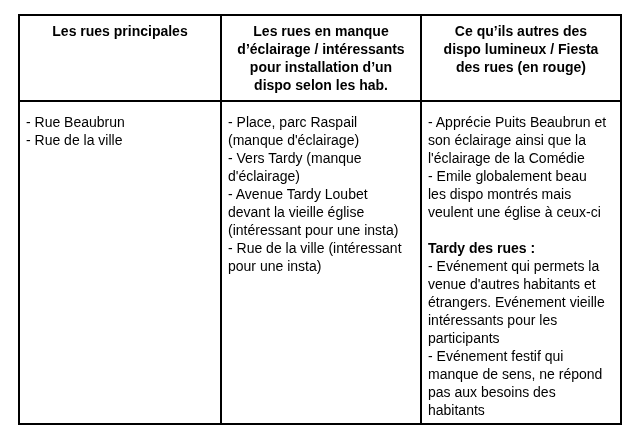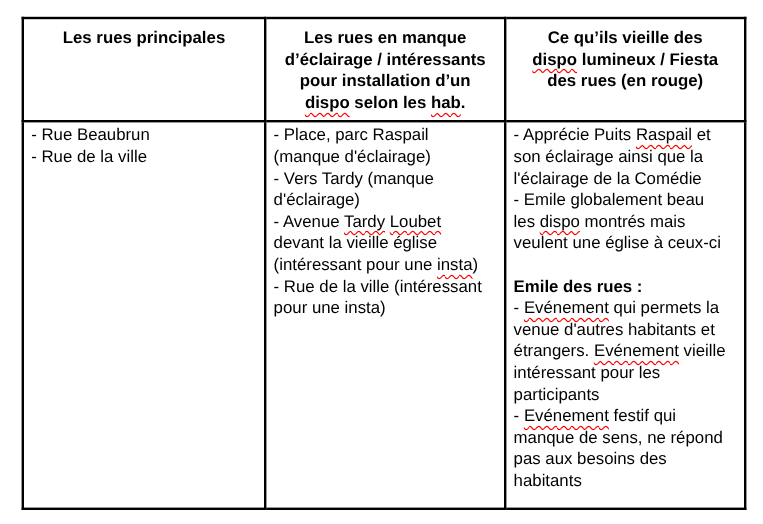--- a/index.html
+++ b/index.html
@@ -28,28 +28,27 @@
   }
   tr.header-row td {
     height: 86px;
     font-weight: bold;
     text-align: center;
     padding: 6px 2px 0 2px;
   }
   tr.body-row td {
     height: 323px;
     text-align: left;
-    padding: 1px 2px 0 6px;
+    padding: 11px 2px 0 6px;
   }
   .line {
     line-height: 18px;
     white-space: nowrap;
   }
   .misspell {
-    text-decoration: underline;
     text-decoration-style: wavy;
     text-decoration-color: #ff0000;
     text-decoration-thickness: 1px;
     text-decoration-skip-ink: none;
     text-underline-offset: 3px;
     text-align: center;
   }
   .bold { font-weight: bold; }
 </style>
 </head>
@@ -67,21 +66,21 @@
         <td>
             <div class="line"><span>Les rues principales</span></div>
           </td>
         <td>
             <div class="line"><span>Les rues en manque</span></div>
             <div class="line"><span>d’éclairage / intéressants</span></div>
             <div class="line"><span>pour installation d’un</span></div>
             <div class="line"><span class="misspell">dispo</span><span> selon les </span><span class="misspell">hab</span><span>.</span></div>
           </td>
         <td>
-            <div class="line"><span>Ce qu’ils vieille des</span></div>
+            <div class="line"><span>Ce qu’ils autres des</span></div>
             <div class="line"><span class="misspell">dispo</span><span> lumineux / Fiesta</span></div>
             <div class="line"><span>des rues (en rouge)</span></div>
           </td>
       </tr>
       <tr class="body-row">
         <td>
             <div class="line"><span>- Rue Beaubrun</span></div>
             <div class="line"><span>- Rue de la ville</span></div>
           </td>
         <td>
@@ -89,32 +88,32 @@
             <div class="line"><span>(manque d'éclairage)</span></div>
             <div class="line"><span>- Vers Tardy (manque</span></div>
             <div class="line"><span>d'éclairage)</span></div>
             <div class="line"><span>- Avenue </span><span class="misspell">Tardy</span><span> </span><span class="misspell">Loubet</span></div>
             <div class="line"><span>devant la vieille église</span></div>
             <div class="line"><span>(intéressant pour une </span><span class="misspell">insta</span><span>)</span></div>
             <div class="line"><span>- Rue de la ville (intéressant</span></div>
             <div class="line"><span>pour une insta)</span></div>
           </td>
         <td>
-            <div class="line"><span>- Apprécie Puits </span><span class="misspell">Raspail</span><span> et</span></div>
+            <div class="line"><span>- Apprécie Puits </span><span class="misspell">Beaubrun</span><span> et</span></div>
             <div class="line"><span>son éclairage ainsi que la</span></div>
             <div class="line"><span>l'éclairage de la Comédie</span></div>
             <div class="line"><span>- Emile globalement beau</span></div>
             <div class="line"><span>les </span><span class="misspell">dispo</span><span> montrés mais</span></div>
             <div class="line"><span>veulent une église à ceux-ci</span></div>
             <div class="line">&nbsp;</div>
-            <div class="line"><span class="bold">Emile des rues :</span></div>
+            <div class="line"><span class="bold">Tardy des rues :</span></div>
             <div class="line"><span>- </span><span class="misspell">Evénement</span><span> qui permets la</span></div>
             <div class="line"><span>venue d'autres habitants et</span></div>
             <div class="line"><span>étrangers. </span><span class="misspell">Evénement</span><span> vieille</span></div>
-            <div class="line"><span>intéressant pour les</span></div>
+            <div class="line"><span>intéressants pour les</span></div>
             <div class="line"><span>participants</span></div>
             <div class="line"><span>- </span><span class="misspell">Evénement</span><span> festif qui</span></div>
             <div class="line"><span>manque de sens, ne répond</span></div>
             <div class="line"><span>pas aux besoins des</span></div>
             <div class="line"><span>habitants</span></div>
           </td>
       </tr>
     </tbody>
   </table>
 </div>

